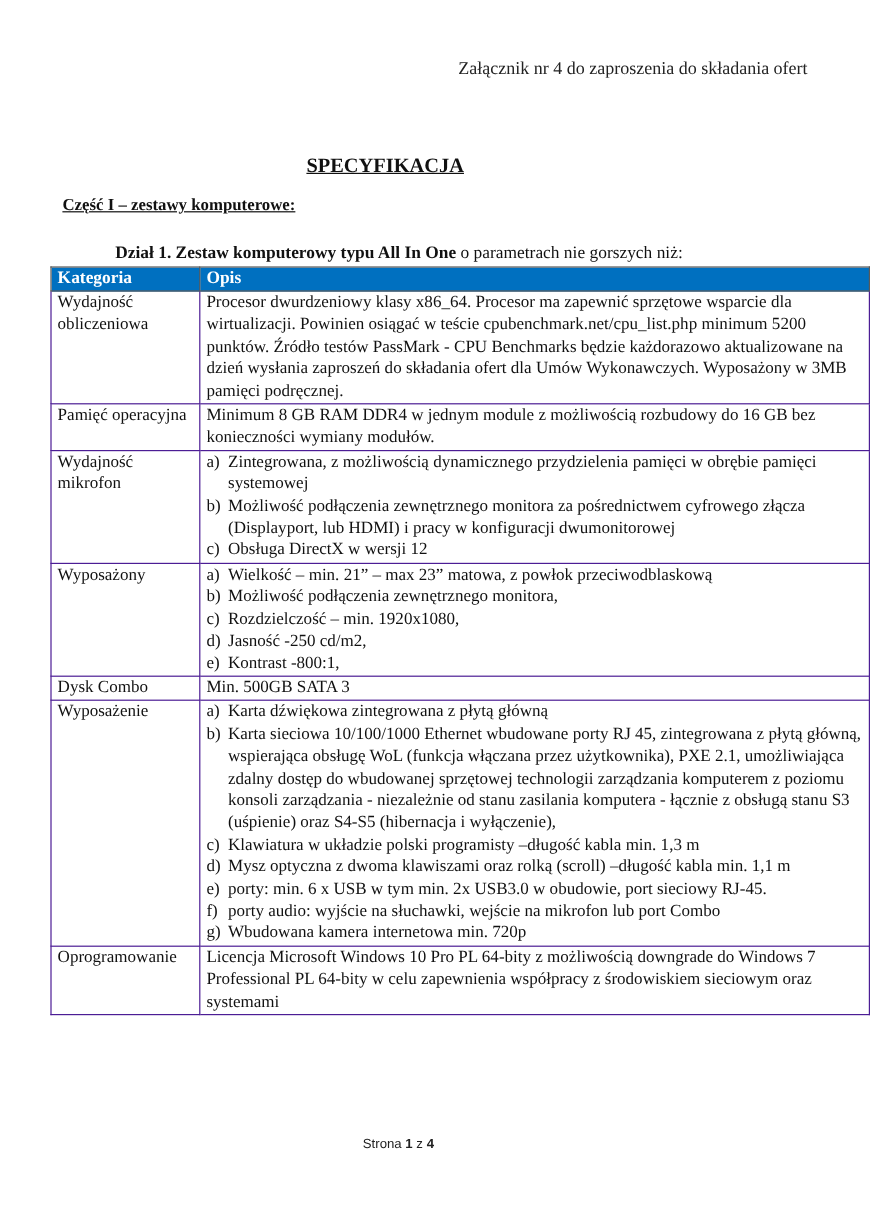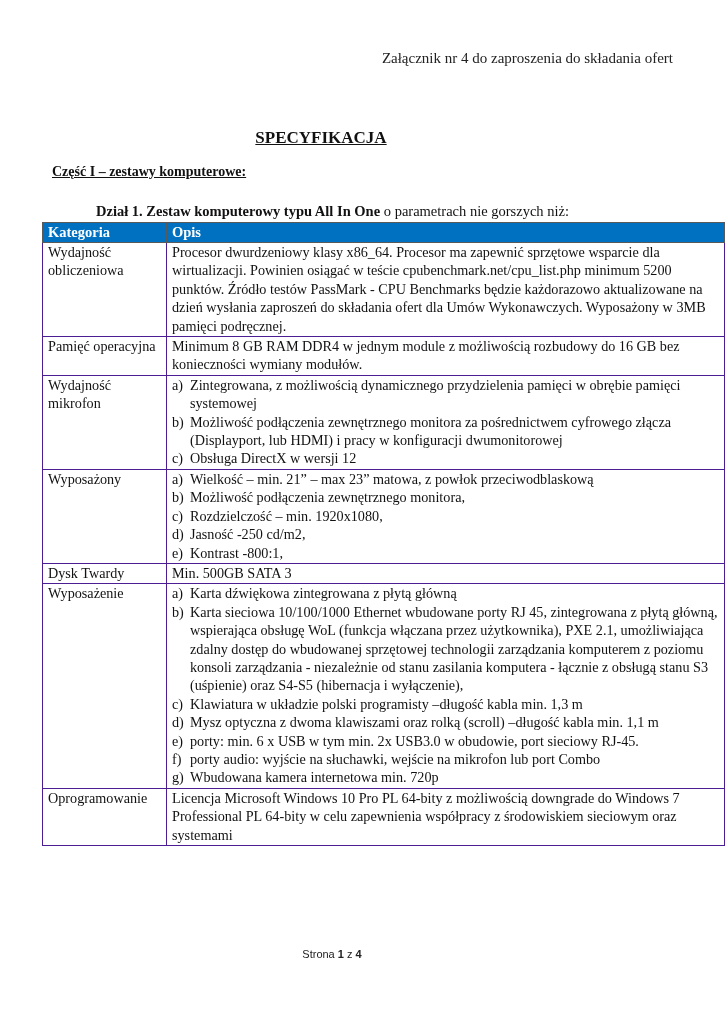--- a/index.html
+++ b/index.html
@@ -91,21 +91,21 @@
           <ol class="items">
             <li><span class="mk">a)</span><span>Wielkość – min. 21” – max 23” matowa, z powłok przeciwodblaskową</span></li>
             <li><span class="mk">b)</span><span>Możliwość podłączenia zewnętrznego monitora,</span></li>
             <li><span class="mk">c)</span><span>Rozdzielczość – min. 1920x1080,</span></li>
             <li><span class="mk">d)</span><span>Jasność -250 cd/m2,</span></li>
             <li><span class="mk">e)</span><span>Kontrast -800:1,</span></li>
           </ol>
         </td>
       </tr>
       <tr>
-        <td class="cat">Dysk Twardy</td>
+        <td class="cat">Dysk Combo</td>
         <td>Min. 500GB SATA 3</td>
       </tr>
       <tr>
         <td class="cat">Wyposażenie</td>
         <td>
           <ol class="items">
             <li><span class="mk">a)</span><span>Karta dźwiękowa zintegrowana z płytą główną</span></li>
             <li><span class="mk">b)</span><span>Karta sieciowa 10/100/1000 Ethernet wbudowane porty RJ 45, zintegrowana z płytą główną, wspierająca obsługę WoL (funkcja włączana przez użytkownika), PXE 2.1, umożliwiająca zdalny dostęp do wbudowanej sprzętowej technologii zarządzania komputerem z poziomu konsoli zarządzania - niezależnie od stanu zasilania komputera - łącznie z obsługą stanu S3 (uśpienie) oraz S4-S5 (hibernacja i wyłączenie),</span></li>
             <li><span class="mk">c)</span><span>Klawiatura w układzie polski programisty –długość kabla min. 1,3 m</span></li>
             <li><span class="mk">d)</span><span>Mysz optyczna z dwoma klawiszami oraz rolką (scroll) –długość kabla min. 1,1 m</span></li>

